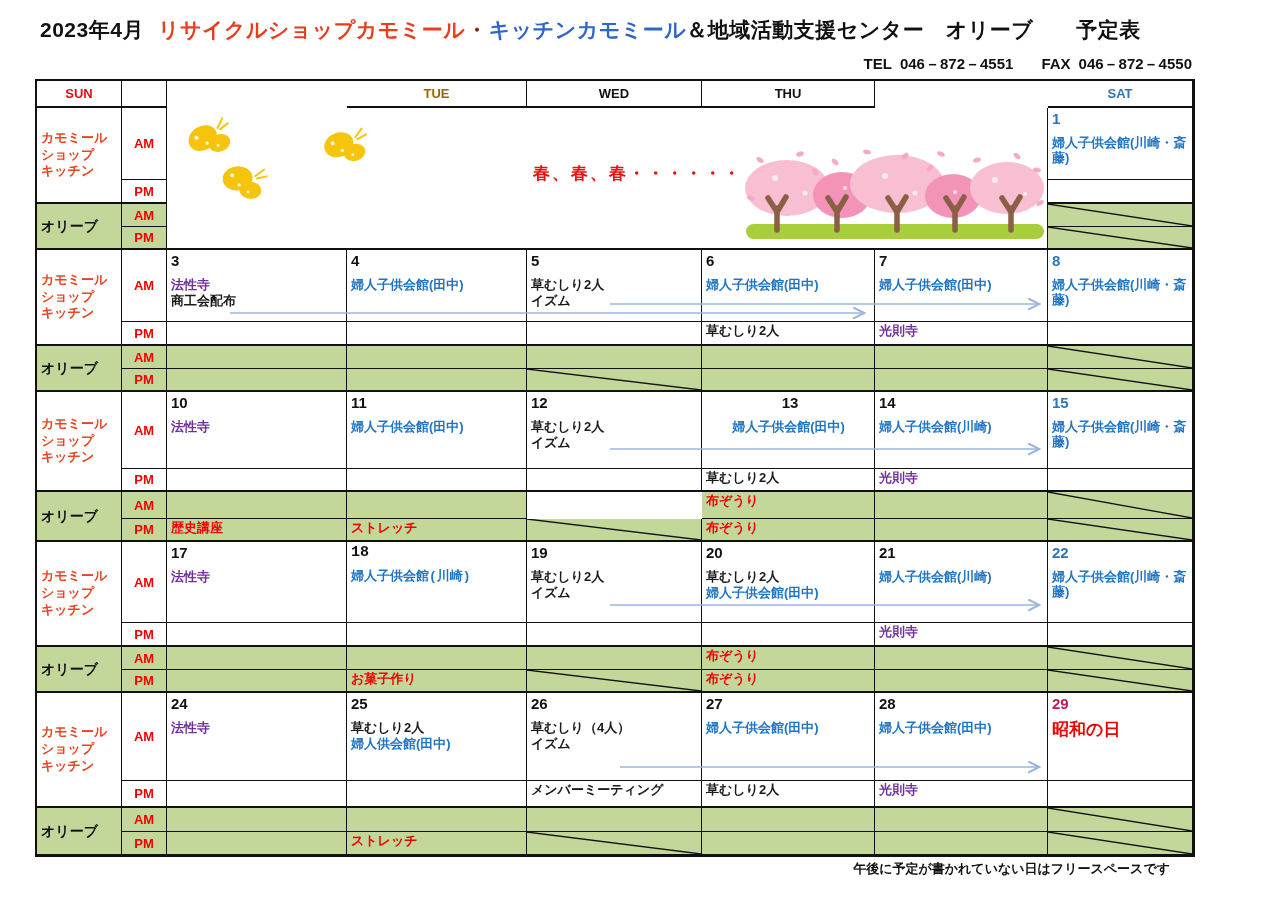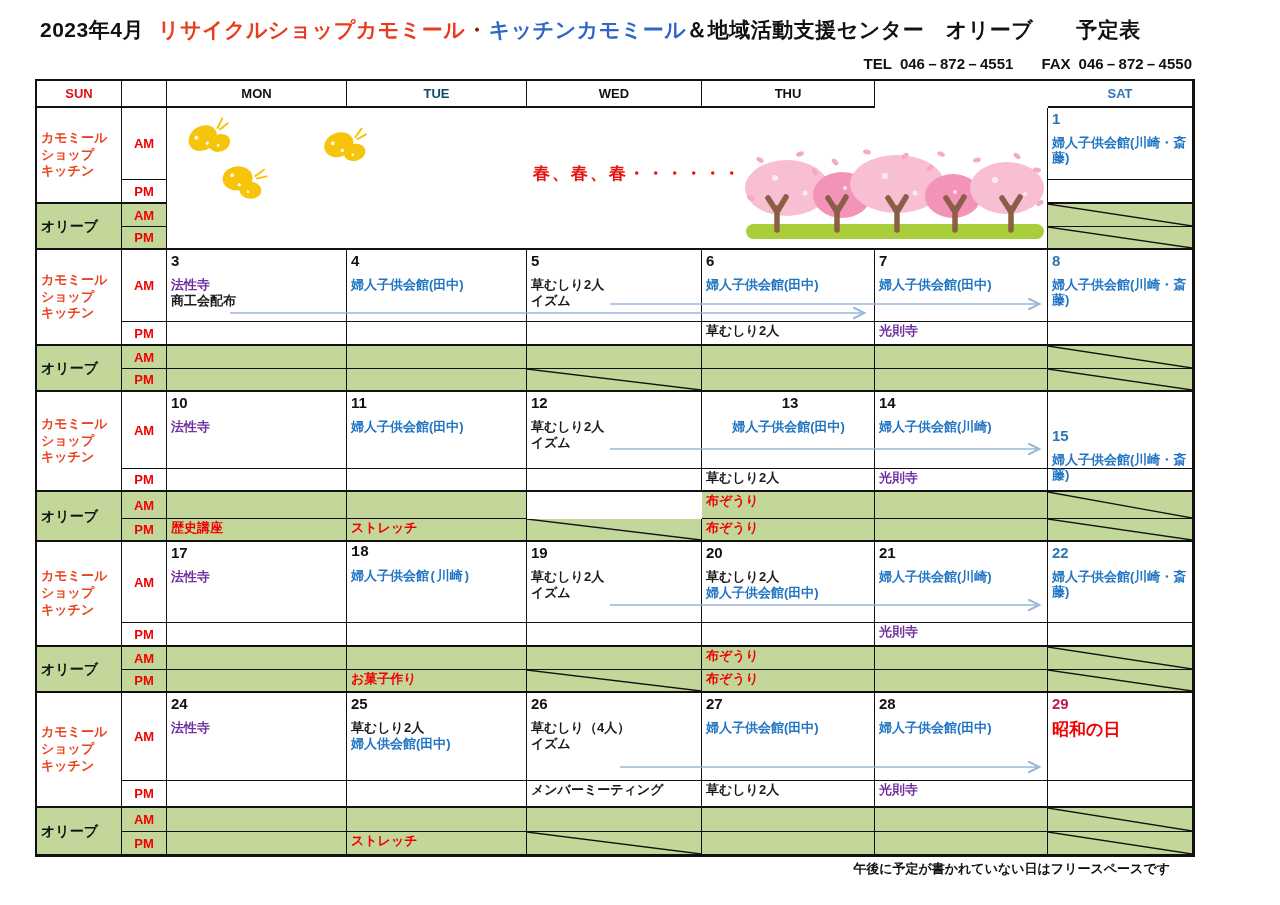--- a/index.html
+++ b/index.html
@@ -55,22 +55,21 @@
 </div>
 
 <div id="contact" class="abs">
   <span class="lbl">TEL</span><span>046－872－4551</span><span class="lbl gap">FAX</span><span>046－872－4550</span>
 </div>
 
 <div id="calwrap">
   <div id="calendar">
       <div class="cell hdr" style="color: rgb(224, 16, 16); grid-area: 1 / 1 / span 1 / span 1;">SUN</div>
       <div class="cell hdr" style="color: rgb(17, 17, 17); grid-area: 1 / 2 / span 1 / span 1;"></div>
-      <div class="cell hdr" style="color: rgb(17, 17, 17); grid-area: 1 / 3 / span 1 / span 1;">MON</div>
-      <div class="cell hdr" style="color: #0c4a6e; grid-area: 1 / 4 / span 1 / span 1;">TUE</div>
+      <div class="cell hdr" style="color: #a16207; grid-area: 1 / 4 / span 1 / span 1;">TUE</div>
       <div class="cell hdr" style="color: rgb(17, 17, 17); grid-area: 1 / 6 / span 1 / span 1;">THU</div>
       <div class="cell hdr" style="color: rgb(17, 17, 17); grid-area: 1 / 5 / span 1 / span 1;">WED</div>
       <div class="cell hdr" style="color: rgb(46, 117, 182); grid-area: 1 / 8 / span 1 / span 1;">SAT</div>
       <div class="cell lab shop b2" style="grid-area: 2 / 1 / span 2 / span 1;">
         <div>カモミール</div>
         <div>ショップ</div>
         <div>キッチン</div>
       </div>
       <div class="cell lab olive green b2" style="grid-area: 4 / 1 / span 2 / span 1;">オリーブ</div>
       <div class="cell ampm" style="grid-area: 2 / 2 / span 1 / span 1;">AM</div>
@@ -371,21 +370,21 @@
           <div class="ev" style="color: rgb(112, 48, 160);">光則寺</div>
         </div>
       </div>
       <div class="cell green" style="grid-area: 12 / 7 / span 1 / span 1;">
         <div class="events"></div>
       </div>
       <div class="cell green b2" style="grid-area: 13 / 7 / span 1 / span 1;">
         <div class="events"></div>
       </div>
       <div class="cell" style="grid-area: 10 / 8 / span 1 / span 1;">
-        <div class="daynum" style="color: rgb(46, 117, 182); margin-top: 33px;">15</div>
+        <div class="daynum" style="color: rgb(46, 117, 182);">15</div>
         <div class="events">
           <div class="ev" style="color: rgb(31, 116, 196);">婦人子供会館(川崎・斎藤)</div>
         </div>
       </div>
       <div class="cell b2" style="grid-area: 11 / 8 / span 1 / span 1;">
         <div class="events"></div>
       </div>
       <div class="cell green" style="grid-area: 12 / 8 / span 1 / span 1;">
         <svg class="diag" viewBox="0 0 100 100" preserveAspectRatio="none">
           <line x1="0" y1="0" x2="100" y2="100" stroke="#111" stroke-width="1.3" vector-effect="non-scaling-stroke"></line>

